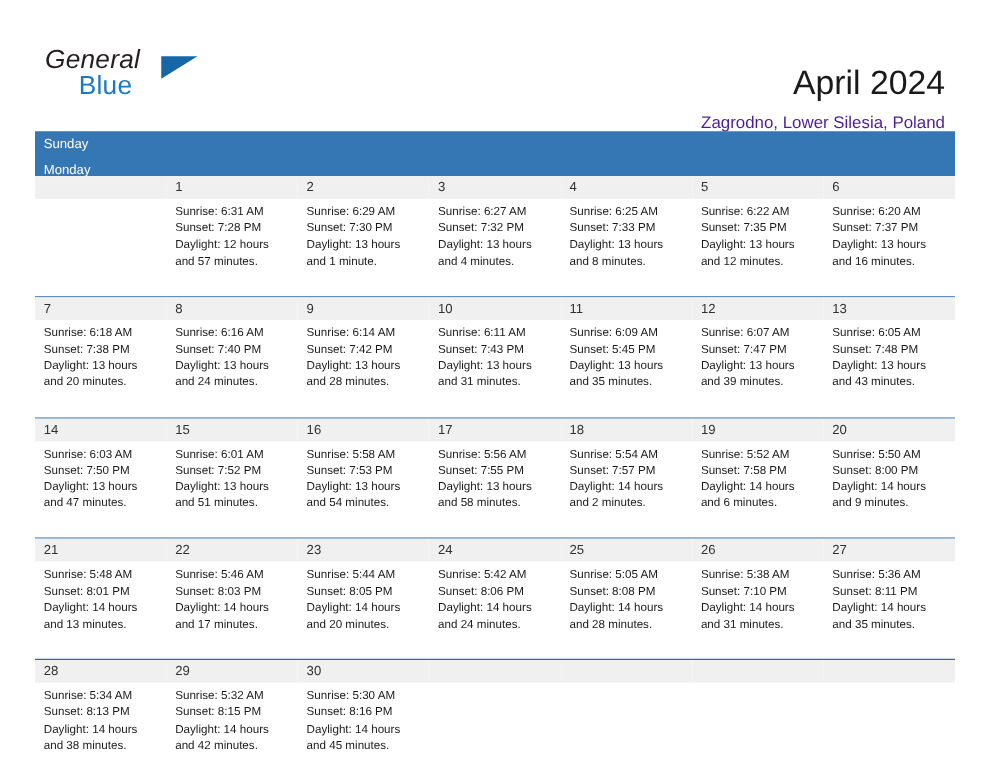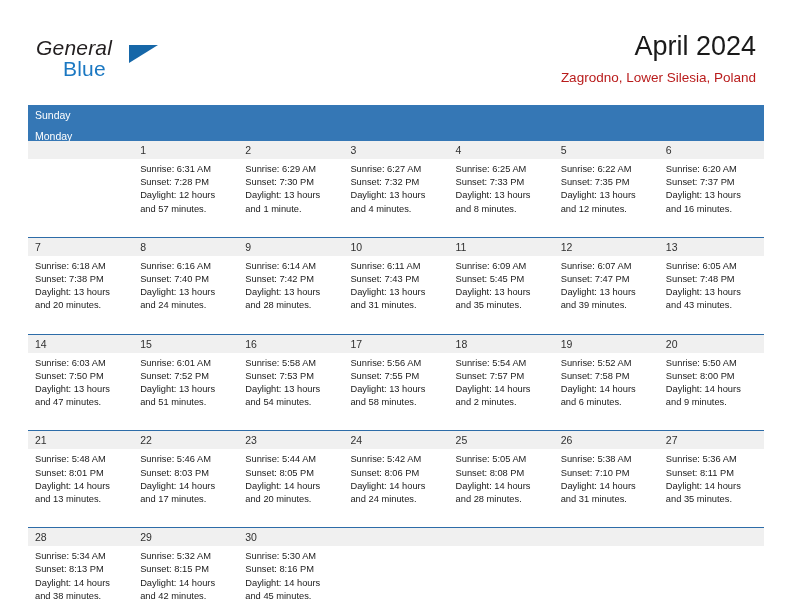--- a/index.html
+++ b/index.html
@@ -71,24 +71,25 @@
     right: 36px;
     top: 30px;
     text-align: right;
   }
   .cal-title {
     font-size: 27px;
     color: #1a1a1a;
     font-weight: normal;
     line-height: 32px;
     white-space: nowrap;
+    margin-top: 20px;
   }
   .cal-subtitle {
     font-size: 13.5px;
-    color: #b91c1c;
+    color: #4c1d95;
     line-height: 20px;
     margin-top: 6px;
     white-space: nowrap;
   }
 
   
   .calendar {
     position: absolute;
     left: 28px;
     top: 105px;

